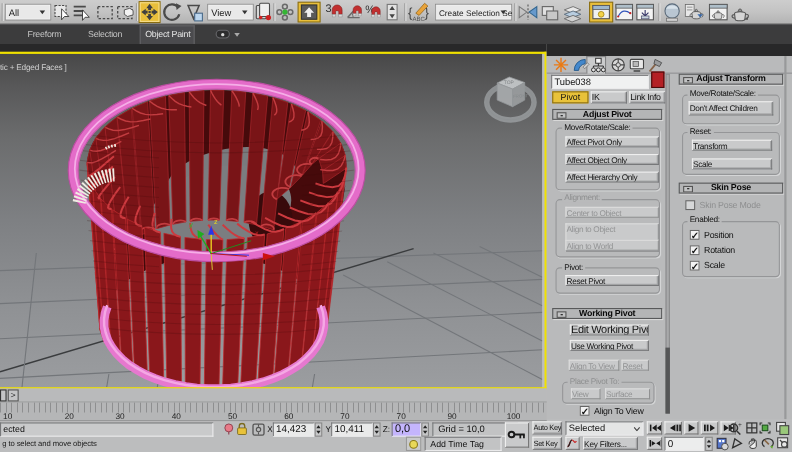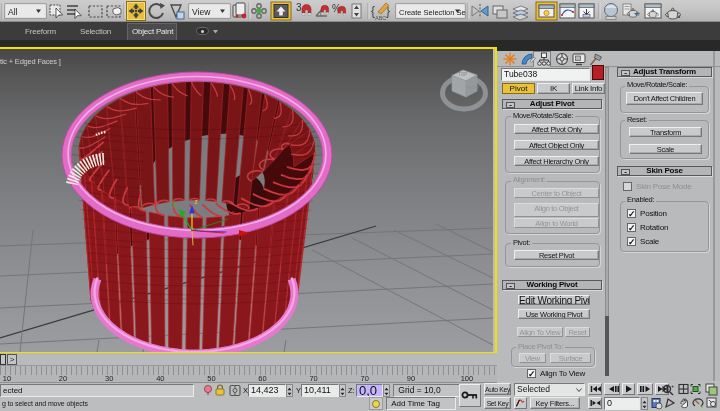--- a/index.html
+++ b/index.html
@@ -1,17 +1,17 @@
 <!DOCTYPE html>
 <html><head><meta charset="utf-8"><style>
 *{margin:0;padding:0;box-sizing:border-box}
 html,body{width:720px;height:411px;overflow:hidden;font-family:"Liberation Sans",sans-serif;background:#bcbdbe}
 .abs{position:absolute}
 .btn{position:absolute;background:#c9cacb;border:1px solid;border-color:#eeeeee #77787a #77787a #eeeeee;
-     color:#151515;font-size:7.5px;letter-spacing:-0.3px;text-align:center;line-height:7px;
+     color:#151515;font-size:7.5px;letter-spacing:-0.3px;line-height:7px;
      box-shadow:inset -1px -1px 0 #a8a9aa;white-space:nowrap;overflow:hidden}
 .btn.dis{color:#939495;border-color:#dcdcdc #909192 #909192 #dcdcdc;box-shadow:none}
 .rollhead{position:absolute;background:#b4b5b6;border:1px solid #58595a;color:#0a0a0a;font-size:8px;
      letter-spacing:-0.2px;font-weight:bold;text-align:center;height:10px;line-height:8px;
      box-shadow:1px 1px 0 #d8d8d8}
 .minus{position:absolute;left:3px;top:1.5px;width:9px;height:6px;border:1px solid #555;font-weight:bold;
      font-size:8px;line-height:4px;background:#c2c3c4;text-align:center}
 .grp{position:absolute;border:1px solid #959698;border-radius:4px;box-shadow:1px 1px 0 #d4d5d6}
 .grplbl{position:absolute;background:#b9babb;font-size:7.5px;letter-spacing:-0.3px;color:#141414;padding:0 2px;line-height:8px}
 .grplbl.dis{color:#8e8f90}
@@ -429,21 +429,21 @@
 <div class="btn" style="left:572px;top:83px;width:33px;height:11px;font-size:8px;letter-spacing:-0.3px;padding-top:1px;">Link Info</div>
 <div class="rollhead" style="left:502px;top:99px;width:100px"><div class="minus">-</div>Adjust Pivot</div>
 <div class="grp" style="left:505px;top:116px;width:95px;height:57px"></div>
 <div class="grplbl" style="left:511px;top:112px">Move/Rotate/Scale:</div>
 <div class="btn" style="left:514px;top:124px;width:85px;height:10px;font-size:7.5px;letter-spacing:-0.3px;padding-top:1px;">Affect Pivot Only</div>
 <div class="btn" style="left:514px;top:140px;width:85px;height:10px;font-size:7.5px;letter-spacing:-0.3px;padding-top:1px;">Affect Object Only</div>
 <div class="btn" style="left:514px;top:156px;width:85px;height:10px;font-size:7.5px;letter-spacing:-0.3px;padding-top:1px;">Affect Hierarchy Only</div>
 <div class="grp" style="left:505px;top:181px;width:95px;height:53px"></div>
 <div class="grplbl dis" style="left:511px;top:176px">Alignment:</div>
 <div class="btn dis" style="left:514px;top:188px;width:85px;height:10px;font-size:7.5px;letter-spacing:-0.3px;padding-top:1px;">Center to Object</div>
-<div class="btn dis" style="left:514px;top:203px;width:85px;height:14px;font-size:7.5px;letter-spacing:-0.3px;padding-top:1px;">Align to Object</div>
+<div class="btn dis" style="left:514px;top:203px;width:85px;height:26px;font-size:7.5px;letter-spacing:-0.3px;padding-top:1px;">Align to Object</div>
 <div class="btn dis" style="left:514px;top:218px;width:85px;height:10px;font-size:7.5px;letter-spacing:-0.3px;padding-top:1px;">Align to World</div>
 <div class="grp" style="left:505px;top:243px;width:95px;height:24px"></div>
 <div class="grplbl" style="left:511px;top:239px">Pivot:</div>
 <div class="btn" style="left:514px;top:250px;width:85px;height:10px;font-size:7.5px;letter-spacing:-0.3px;padding-top:1px;">Reset Pivot</div>
 <div class="rollhead" style="left:502px;top:280px;width:100px"><div class="minus">-</div>Working Pivot</div>
 <div class="btn" style="left:518px;top:295px;width:72px;height:10px;font-size:10px;letter-spacing:-0.3px;padding-top:1px;">Edit Working Pivot</div>
 <div class="btn" style="left:518px;top:309px;width:72px;height:10px;font-size:7.5px;letter-spacing:-0.3px;padding-top:1px;">Use Working Pivot</div>
 <div class="btn dis" style="left:517px;top:327px;width:46px;height:10px;font-size:7.5px;letter-spacing:-0.3px;padding-top:1px;">Align To View</div>
 <div class="btn dis" style="left:565px;top:327px;width:25px;height:10px;font-size:7.5px;letter-spacing:-0.3px;padding-top:1px;">Reset</div>
 <div class="grp" style="left:511px;top:347px;width:84px;height:20px"></div>
@@ -508,21 +508,21 @@
       <path d="M0.5 4.3 l4 0 l-2 -2.6 Z" fill="#222"></path>
       <path d="M0.5 6.7 l4 0 l-2 2.6 Z" fill="#222"></path>
     </svg></div>
 <div class="lbl" style="left:296px;top:386px;font-size:7.5px">Y:</div>
 <div class="field" style="left:301px;top:384px;width:38px;height:13px;font-size:9px;background:#e9eaea;line-height:11px">10,411</div>
 <div class="spin" style="left:339px;top:384px;height:13px"><svg width="5" height="13" viewBox="0 0 5 13">
       <path d="M0.5 4.3 l4 0 l-2 -2.6 Z" fill="#222"></path>
       <path d="M0.5 6.7 l4 0 l-2 2.6 Z" fill="#222"></path>
     </svg></div>
 <div class="lbl" style="left:348px;top:386px;font-size:7.5px">Z:</div>
-<div class="field" style="left:356px;top:384px;width:27px;height:13px;font-size:13px;background:#c4b5fd;line-height:11px">0,0</div>
+<div class="field" style="left:356px;top:384px;width:27px;height:13px;font-size:10px;background:#c4b5fd;line-height:11px">0,0</div>
 <div class="spin" style="left:383px;top:384px;height:13px"><svg width="5" height="13" viewBox="0 0 5 13">
       <path d="M0.5 4.3 l4 0 l-2 -2.6 Z" fill="#222"></path>
       <path d="M0.5 6.7 l4 0 l-2 2.6 Z" fill="#222"></path>
     </svg></div>
 <div class="field" style="left:393px;top:384px;width:78px;height:13px;font-size:8.5px;background:#c2c3c4;line-height:11px">&nbsp;Grid = 10,0</div>
 <div class="abs" style="left:459px;top:384px;width:22px;height:23px;background:#c9cacb;border:1px solid;border-color:#eee #777 #777 #eee"></div>
 <svg class="abs" style="left:461px;top:390px" width="18" height="11" viewBox="0 0 18 11">
 <circle cx="4" cy="5" r="2.6" fill="none" stroke="#1a1a1a" stroke-width="1.8"></circle>
 <line x1="6.6" y1="5" x2="16" y2="5" stroke="#1a1a1a" stroke-width="1.8"></line>
 <line x1="12" y1="5" x2="12" y2="8.5" stroke="#1a1a1a" stroke-width="1.6"></line>

